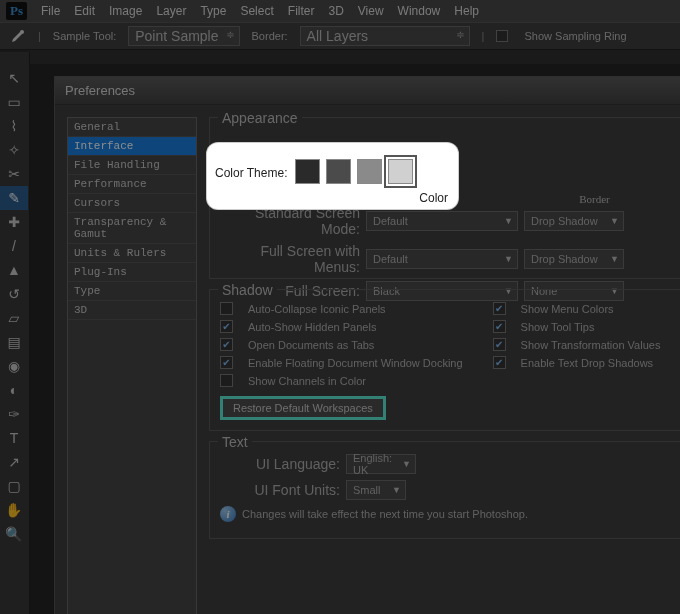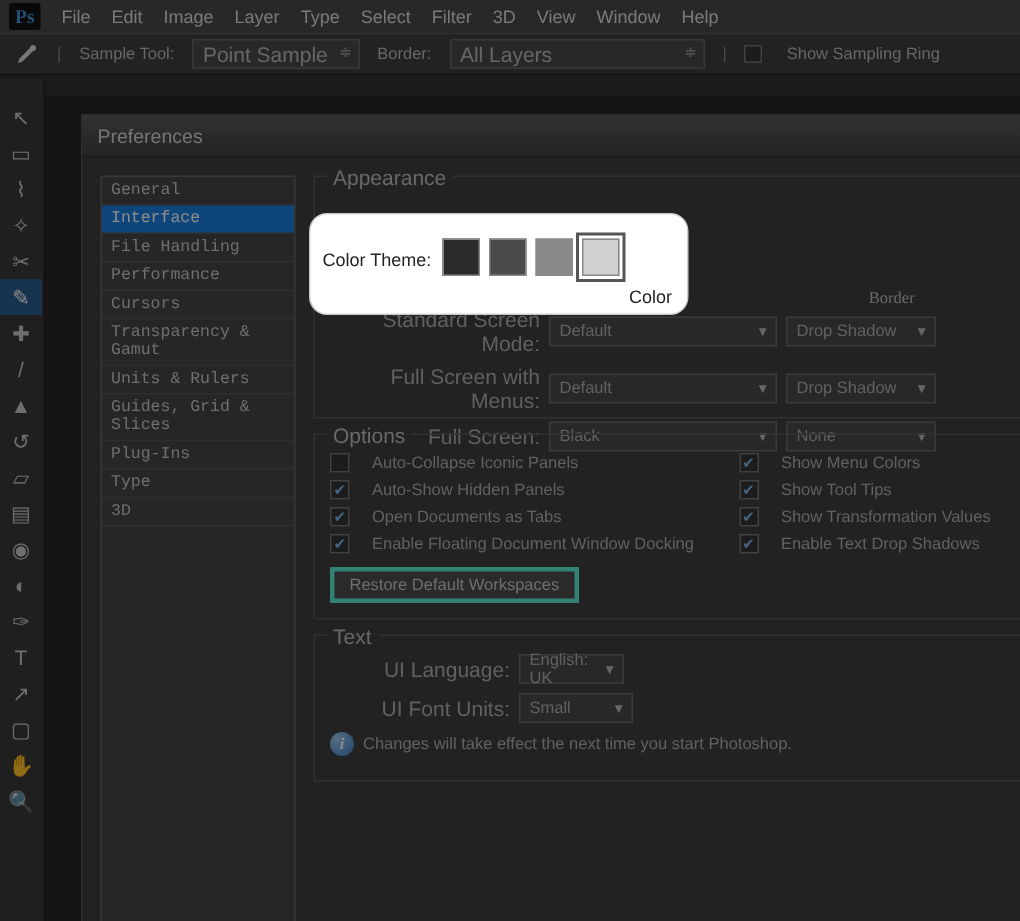--- a/index.html
+++ b/index.html
@@ -118,21 +118,20 @@
     <div class="pref-titlebar">Preferences</div>
     <div class="pref-body">
       <div class="catlist" id="catlist">
           <div class="catitem">General</div>
           <div class="catitem sel">Interface</div>
           <div class="catitem">File Handling</div>
           <div class="catitem">Performance</div>
           <div class="catitem">Cursors</div>
           <div class="catitem">Transparency &amp; Gamut</div>
           <div class="catitem">Units &amp; Rulers</div>
-          <div class="catitem">Guides, Grid &amp; Slices</div>
           <div class="catitem">Plug-Ins</div>
           <div class="catitem">Type</div>
           <div class="catitem">3D</div>
         </div>
       <div class="pref-right">
 
         <div class="groupbox" style="height:162px">
           <span class="legend">Appearance</span>
           <div class="headings" style="margin-left:148px; margin-top:63px;font-family:Liberation Serif, serif;">
             <div class="h" style="width:152px">Color</div>
@@ -169,38 +168,42 @@
                 </div>
                 <div class="dd border">
                   <span>None</span>
                   <span class="tri">▼</span>
                 </div>
               </div>
             </div>
         </div>
 
         <div class="groupbox">
-          <span class="legend">Options</span>
+          <span class="legend">Shadow</span>
           <div class="two-col">
             <div id="opts-left">
                 <div class="cbrow">
                   <span class="cb"></span>
                   <span>Auto-Collapse Iconic Panels</span>
                 </div>
                 <div class="cbrow">
                   <span class="cb">✔</span>
                   <span>Auto-Show Hidden Panels</span>
                 </div>
                 <div class="cbrow">
                   <span class="cb">✔</span>
                   <span>Open Documents as Tabs</span>
                 </div>
                 <div class="cbrow">
                   <span class="cb">✔</span>
                   <span>Enable Floating Document Window Docking</span>
+                </div>
+                <div class="cbrow">
+                  <span class="cb"></span>
+                  <span>Show Channels in Color</span>
                 </div>
               </div>
             <div id="opts-right">
                 <div class="cbrow">
                   <span class="cb">✔</span>
                   <span>Show Menu Colors</span>
                 </div>
                 <div class="cbrow">
                   <span class="cb">✔</span>
                   <span>Show Tool Tips</span>
@@ -224,21 +227,21 @@
           <span class="legend">Text</span>
           <div class="row">
               <span class="lbl" style="width:120px">UI Language:</span>
             <div class="dd" style="width:70px">
                 <span>English: UK</span>
                 <span class="tri">▼</span>
               </div>
           </div>
           <div class="row">
               <span class="lbl" style="width:120px">UI Font Units:</span>
-            <div class="dd" style="width:76px">
+            <div class="dd" style="width:60px">
                 <span>Small</span>
                 <span class="tri">▼</span>
               </div>
           </div>
           <div class="row" style="margin-top:6px">
             <span class="info-icon">i</span>
             <span>Changes will take effect the next time you start Photoshop.</span>
           </div>
         </div>
       </div>

